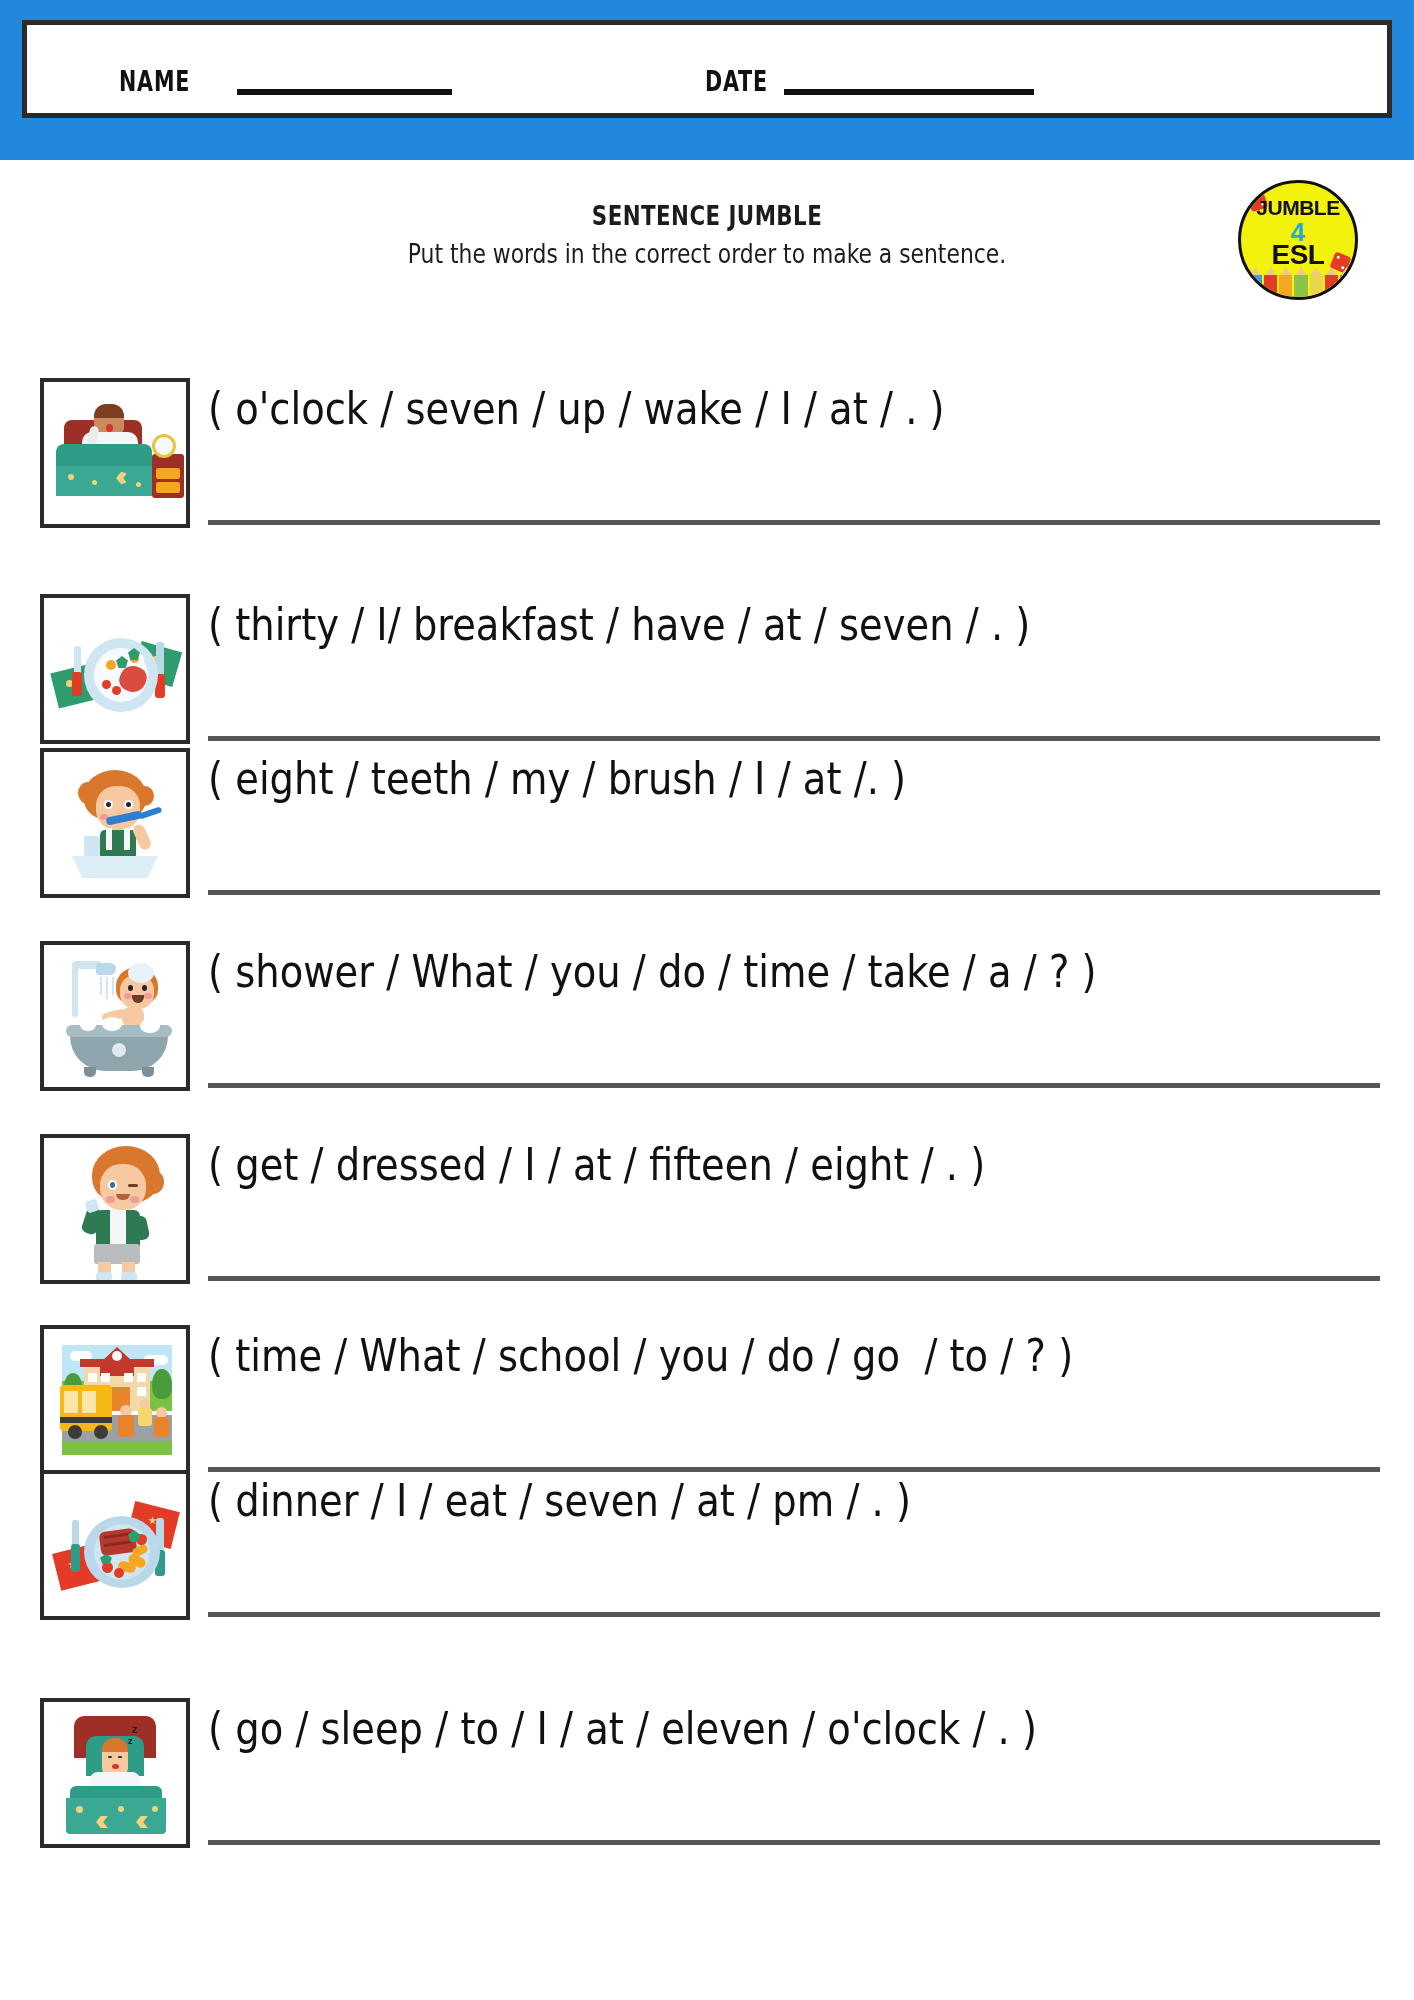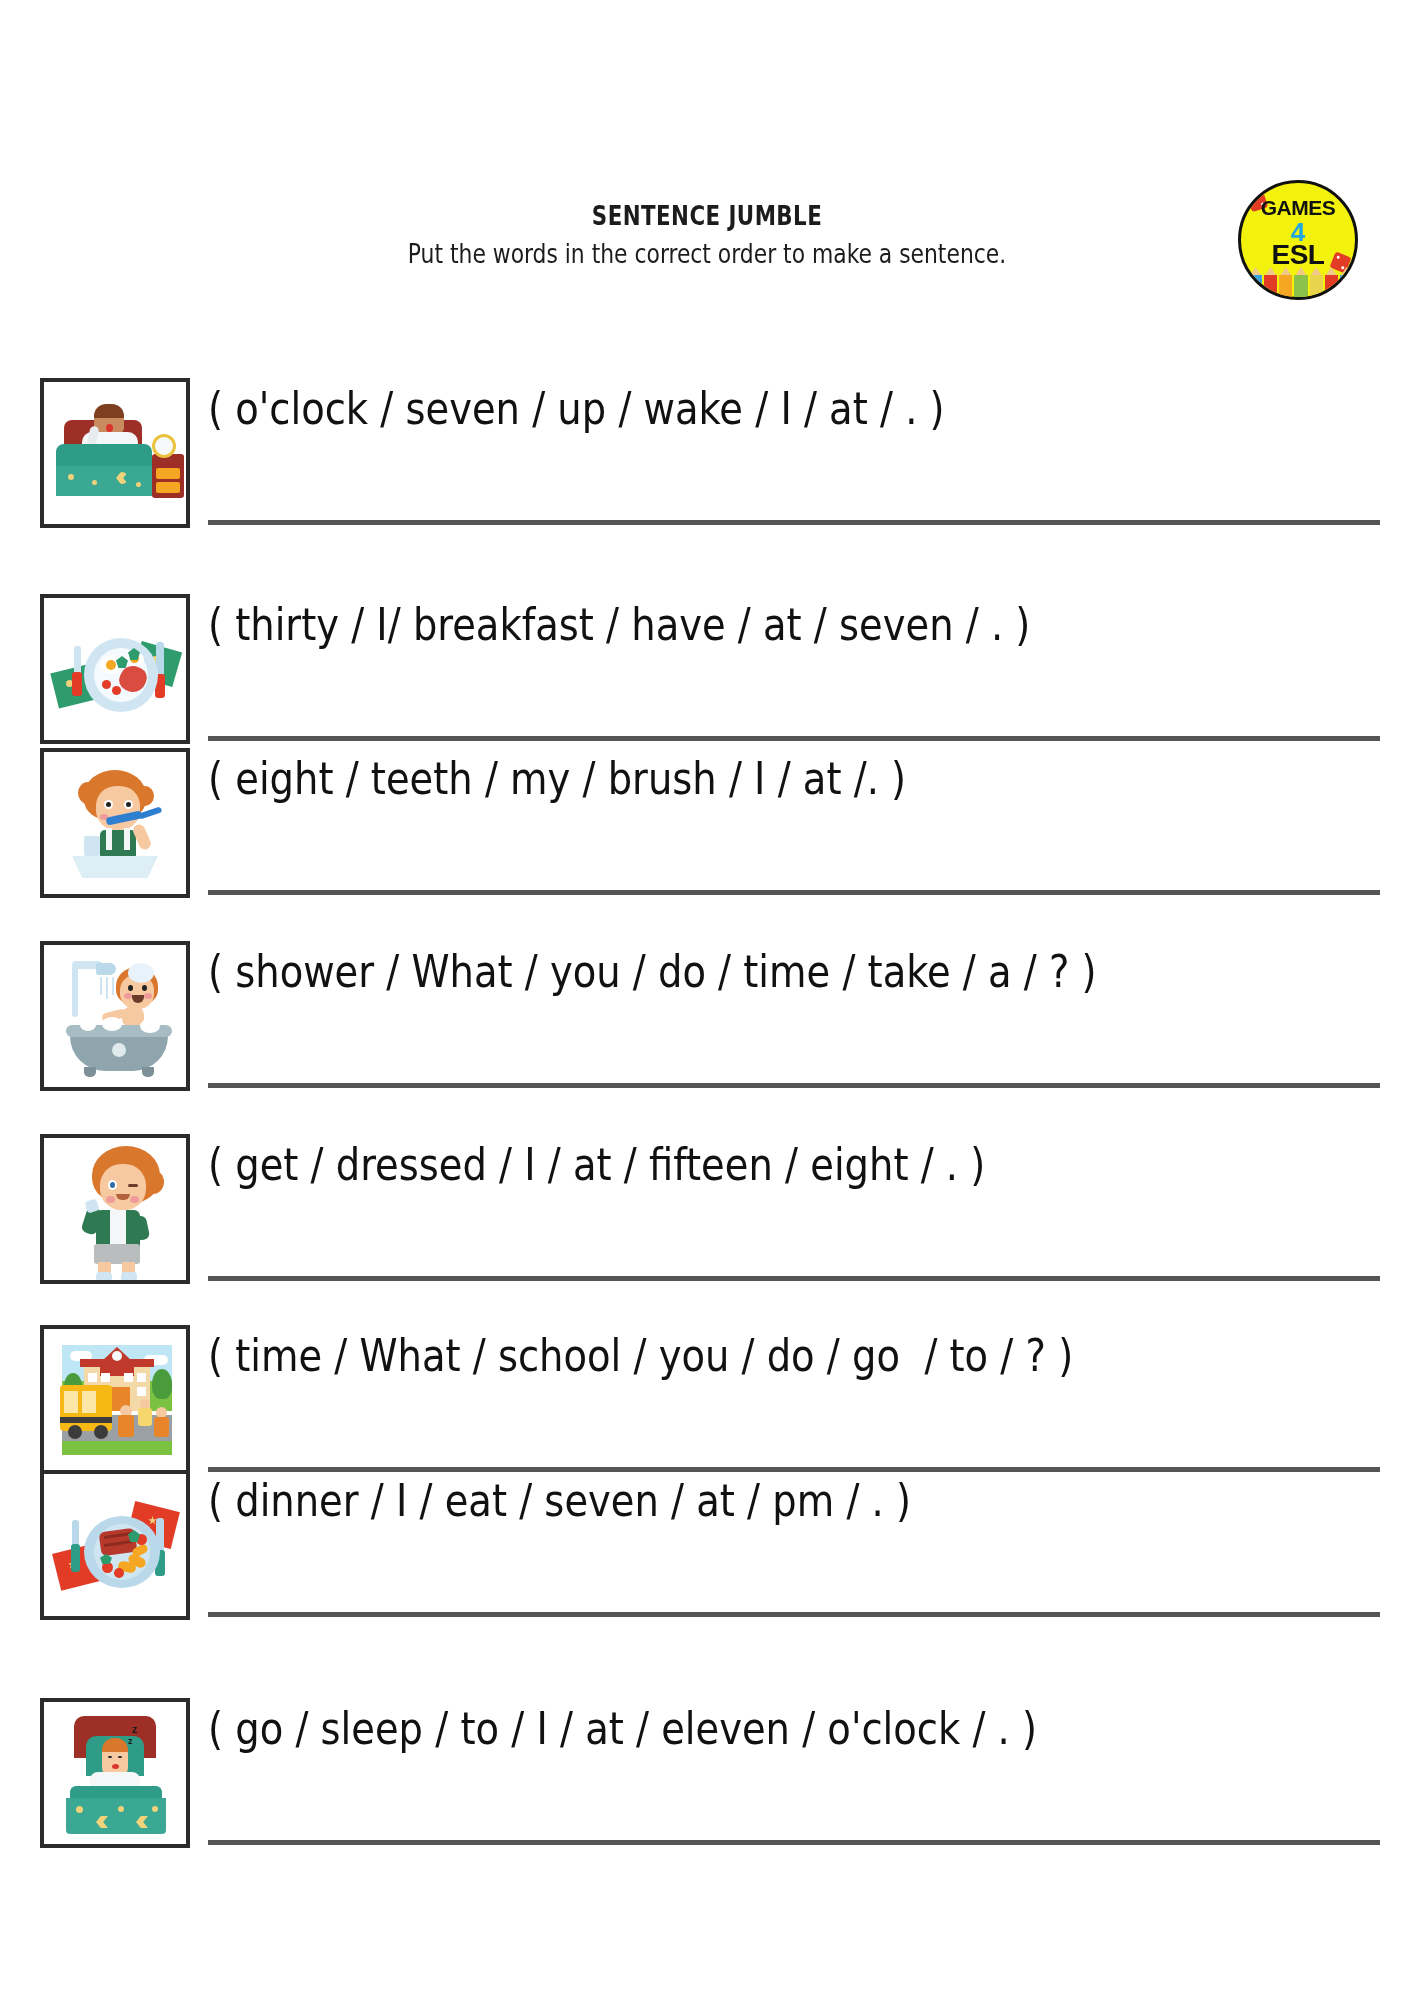--- a/index.html
+++ b/index.html
@@ -123,34 +123,44 @@
   .footer-stripe { position:absolute; left:0; bottom:0; width:100%; height:8px; background:#3e9ee8; }
 
   
   .sh { position:absolute; }
 </style>
 </head>
 <body>
 
 <div class="page">
 
+  <div class="header-band">
+    <div class="name-date-box">
+      <div class="nd-row">
+        <span class="nd-label" id="name-label">NAME</span>
+        <span class="nd-line" id="name-line"></span>
+        <span class="nd-label" id="date-label">DATE</span>
+        <span class="nd-line" id="date-line"></span>
+      </div>
+    </div>
+  </div>
 
   <div class="subtitle">SENTENCE JUMBLE</div>
   <div class="instructions">Put the words in the correct order to make a sentence.</div>
 
   <div class="logo">
     <div class="die" style="left:8px; top:10px;">
       <span class="pip" style="left:3px;top:3px;"></span>
         <span class="pip" style="right:3px;bottom:3px;"></span>
     </div>
     <div class="die b" style="right:6px; bottom:26px;">
       <span class="pip" style="left:3px;top:3px;"></span>
         <span class="pip" style="right:3px;bottom:3px;"></span>
     </div>
-    <div class="logo-text">GAMES</div>
+    <div class="logo-text">JUMBLE</div>
     <div class="logo-4">4</div>
     <div class="logo-esl">ESL</div>
     <div class="pencils">
       <span class="pencil">
           <span class="tip"></span>
           <span class="body" style="background:#3aa0e0;"></span>
         </span>
       <span class="pencil">
           <span class="tip"></span>
           <span class="body" style="background:#e23b26;"></span>

